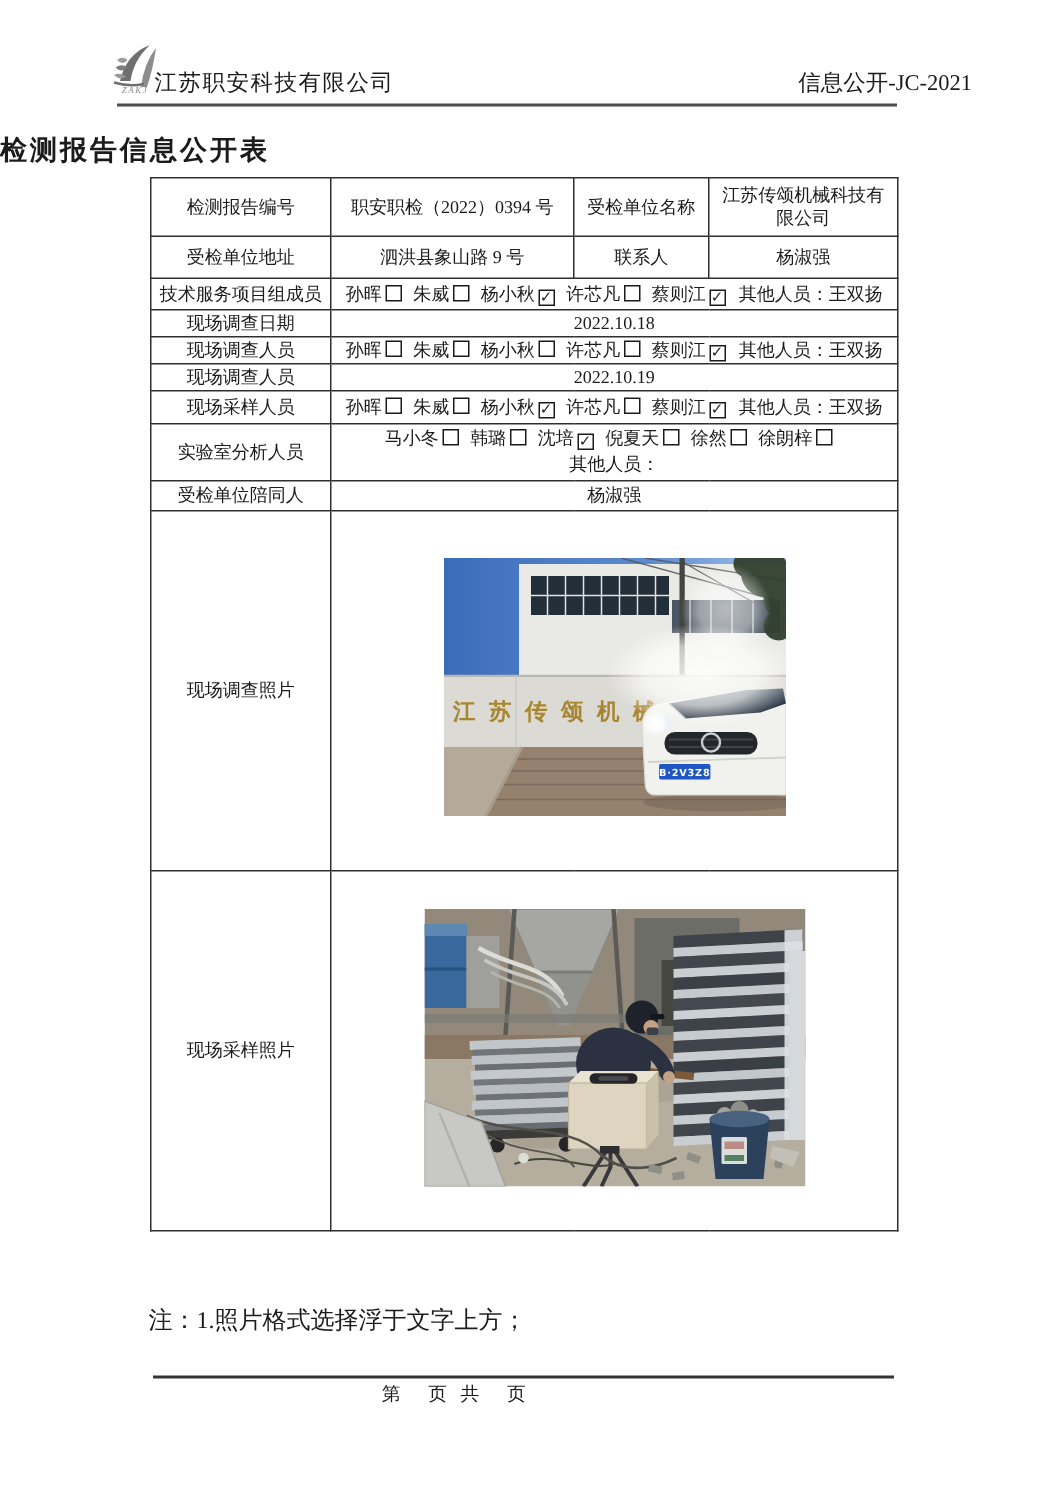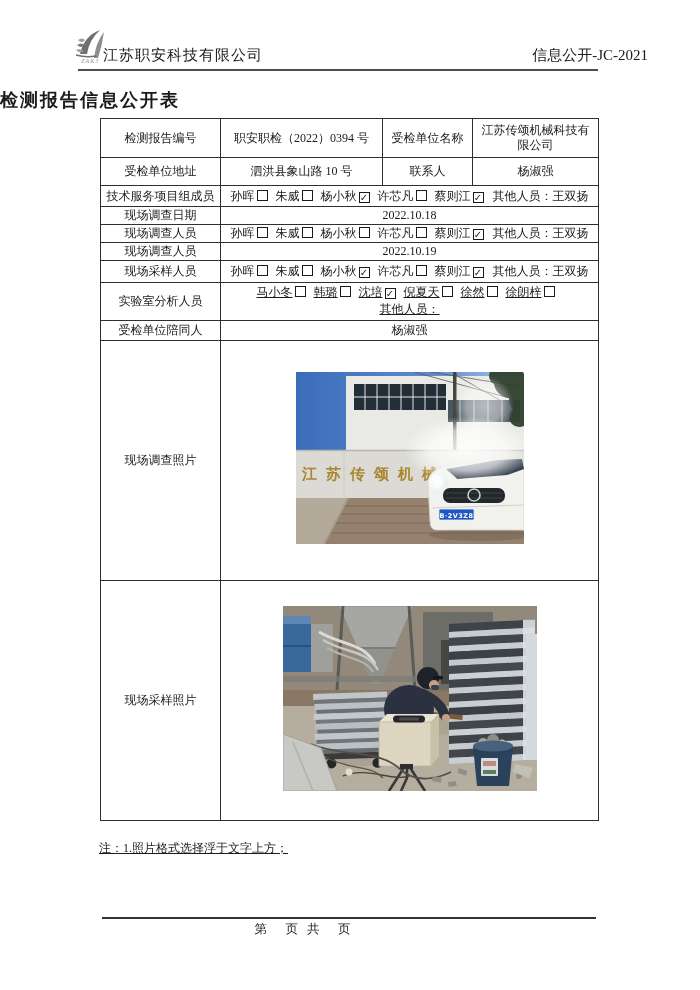--- a/index.html
+++ b/index.html
@@ -18,25 +18,25 @@
   
   table.form{position:absolute;left:100px;top:118px;width:498px;border-collapse:collapse;
              table-layout:fixed;font-size:12px;}
   table.form td{border:1.5px solid #2f2f2f;padding:1px 3px;vertical-align:middle;
                 text-align:center;word-break:break-all;line-height:1.25;}
   td.left{text-align:left;padding-left:7px;margin-top:44px;}
   .member{margin-right:8px;white-space:nowrap;}
   .cb{display:inline-block;width:11px;height:11px;border:1.5px solid #1a1a1a;margin-left:2px;
       vertical-align:-1px;line-height:9px;text-align:center;font-size:10px;font-weight:bold;
       box-sizing:border-box;font-family:"DejaVu Sans",sans-serif;}
-  .mline{line-height:1.45;text-decoration:underline;}
+  .mline{line-height:1.45;}
   .other{margin-left:1px;}
   .photo-frame{display:inline-block;line-height:0;}
   
-  .note{position:absolute;left:99px;top:840px;font-size:12px;text-decoration:underline;}
+  .note{position:absolute;left:99px;top:870px;font-size:16px;}
   .footer-rule{position:absolute;left:102px;top:917px;width:494px;height:1.5px;background:#333;}
   .pageno{position:absolute;left:0;top:921px;width:608px;text-align:center;font-size:12.5px;letter-spacing:3px;}
   svg text{font-family:"Liberation Serif","DejaVu Serif",serif;}
   svg .plate-txt{font-family:"DejaVu Sans",sans-serif;font-weight:bold;}
 </style>
 </head>
 <body>
 
 <div class="page">
 
@@ -64,21 +64,21 @@
       </colgroup>
     <tbody>
         <tr style="height:39px">
       <td>检测报告编号</td>
       <td>职安职检（2022）0394 号</td>
       <td>受检单位名称</td>
       <td>江苏传颂机械科技有限公司</td>
     </tr>
     <tr style="height:28px">
       <td>受检单位地址</td>
-      <td>泗洪县象山路 10 号</td>
+      <td>泗洪县象山路 9 号</td>
       <td>联系人</td>
       <td>杨淑强</td>
     </tr>
     <tr style="height:21px">
       <td>技术服务项目组成员</td>
       <td class="left" colspan="3"><span><span class="member"><span>孙晖</span><span class="cb"></span></span><span class="member"><span>朱威</span><span class="cb"></span></span><span class="member"><span>杨小秋</span><span class="cb">✓</span></span><span class="member"><span>许芯凡</span><span class="cb"></span></span><span class="member"><span>蔡则江</span><span class="cb">✓</span></span></span><span class="other"><span>其他人员：</span><span>王双扬</span></span></td>
     </tr>
     <tr style="height:18px">
       <td>现场调查日期</td>
       <td colspan="3">2022.10.18</td>

